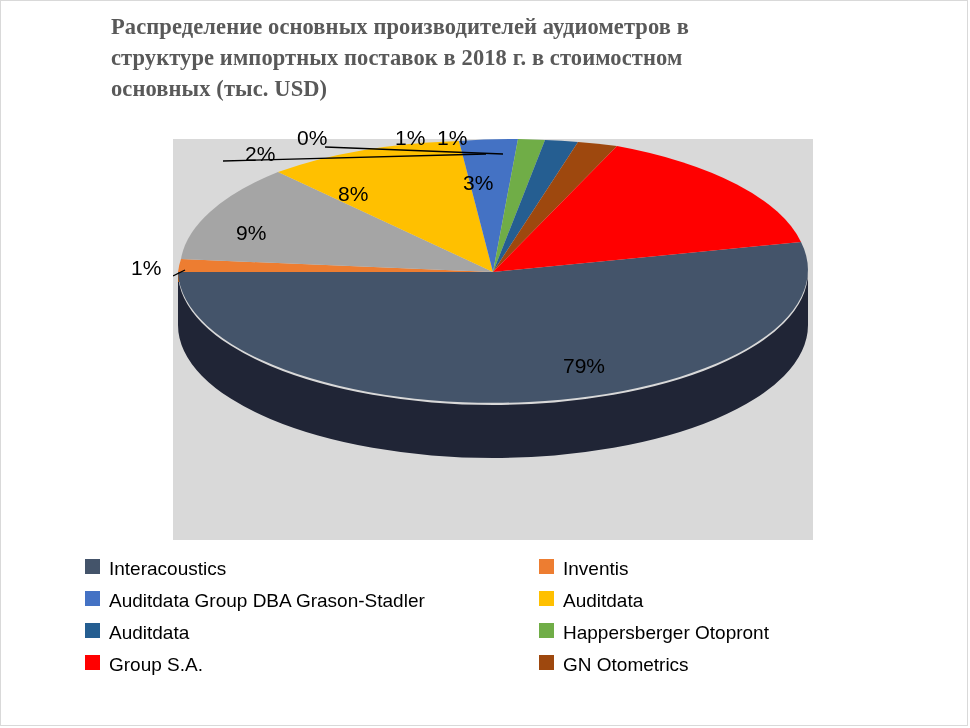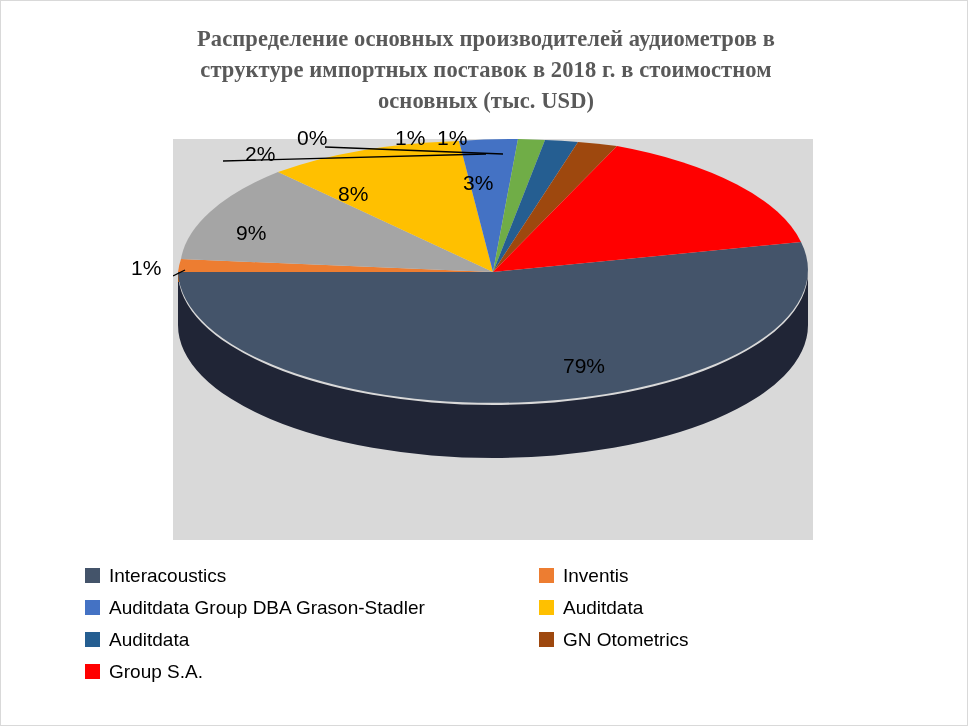--- a/index.html
+++ b/index.html
@@ -18,23 +18,22 @@
     left: 0; top: 0;
     width: 968px;
     height: 726px;
     border: 1px solid #d9d9d9;
     background: #ffffff;
     box-sizing: border-box;
   }
   #chart-title {
     position: absolute;
     left: 110px;
-    top: 22px;
+    top: 10px;
     width: 750px;
-    text-align: center;
     font-family: "Liberation Serif", serif;
     font-weight: bold;
     font-size: 22.5px;
     line-height: 31px;
     color: #595959;
     letter-spacing: 0.1px;
   }
   #plot-area {
     position: absolute;
     left: 172px;
@@ -62,21 +61,21 @@
     width: 860px;
   }
   .legend-col {
     position: absolute;
     top: 0;
   }
   .legend-col.left  { left: 0px;   width: 450px; }
   .legend-col.right { left: 454px; width: 400px; }
   .legend-item {
     display: flex;
-    align-items: center;
+    align-items: flex-start;
     height: 32px;
   }
   .legend-swatch {
     width: 15px;
     height: 15px;
     flex: 0 0 15px;
     margin-right: 9px;
   }
   .legend-label {
     font-family: "Liberation Sans", sans-serif;
@@ -172,19 +171,23 @@
     <div class="legend-col right">
       <div class="legend-item">
         <span class="legend-swatch" style="background-color: rgb(237, 125, 49);"></span>
         <span class="legend-label">Inventis</span>
       </div>
       <div class="legend-item">
         <span class="legend-swatch" style="background-color: rgb(255, 192, 0);"></span>
         <span class="legend-label">Auditdata</span>
       </div>
       <div class="legend-item">
+        <span class="legend-swatch" style="background-color: rgb(112, 173, 71);"></span>
+        <span class="legend-label">Happersberger Otopront</span>
+      </div>
+      <div class="legend-item">
         <span class="legend-swatch" style="background-color: rgb(158, 72, 14);"></span>
         <span class="legend-label">GN Otometrics</span>
       </div>
     </div>
 
   </div>
 </div>
 
 </body></html>

